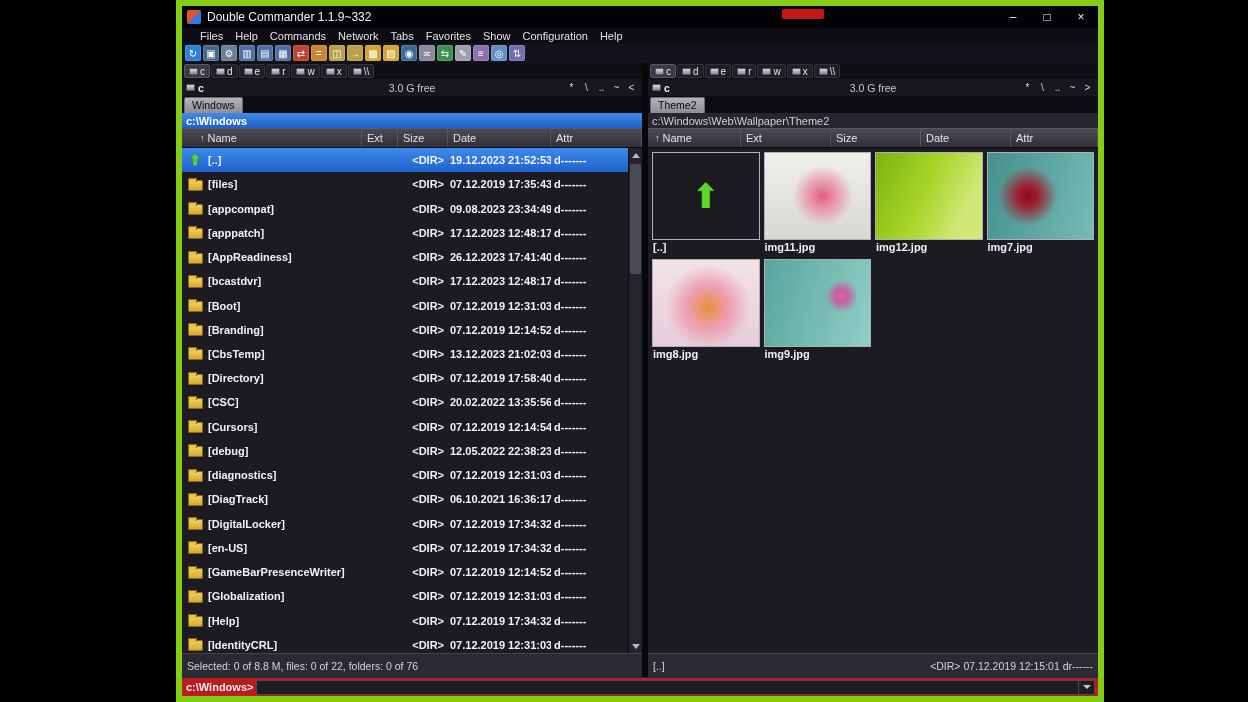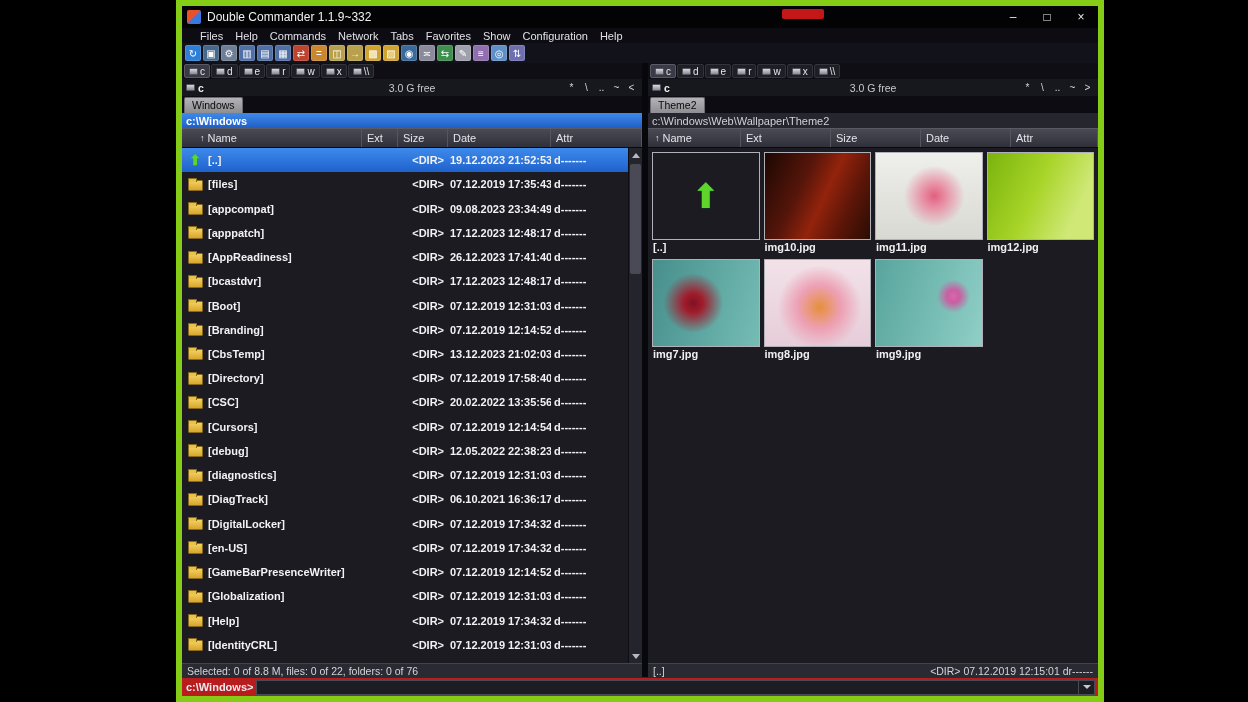--- a/index.html
+++ b/index.html
@@ -69,21 +69,21 @@
   .up-glyph{color:#5fd42a;font-size:14px;line-height:1;text-shadow:0 0 1px #0a3}
 
   
   .scrollbar{position:absolute;top:0;right:0;bottom:0;width:14px;background:#24242c;border-left:1px solid #0e0e12;display:flex;flex-direction:column}
   .sb-btn{height:14px;flex:none;display:flex;align-items:center;justify-content:center}
   .sb-btn.up::before{content:"";border:4px solid transparent;border-bottom:5px solid #b8b8c0;margin-bottom:4px}
   .sb-btn.down::before{content:"";border:4px solid transparent;border-top:5px solid #b8b8c0;margin-top:4px}
   .sb-track{flex:1;position:relative}
   .sb-thumb{position:absolute;left:1px;right:1px;top:2px;height:110px;background:#4a4a56;border-radius:2px}
 
-  .panel-status{height:14px;flex:none;background:#2a2a32;border-top:1px solid #44444e;color:#d4d4da;font-size:10.5px;display:flex;align-items:center;padding:0 5px;white-space:nowrap;overflow:hidden}
+  .panel-status{height:24px;flex:none;background:#2a2a32;border-top:1px solid #44444e;color:#d4d4da;font-size:10.5px;display:flex;align-items:center;padding:0 5px;white-space:nowrap;overflow:hidden}
   .panel-status .right-text{margin-left:auto}
 
   
   .thumbarea{flex:1;min-height:0;background:#1b1b21;padding:4px;display:grid;grid-template-columns:repeat(4,1fr);gap:5px 4px;align-content:start}
   .thumb{display:flex;flex-direction:column}
   .thumb-img{height:88px;border:1px solid #b0b0b8;display:flex;align-items:center;justify-content:center}
   .thumb-label{height:14px;font-size:11px;font-weight:700;color:#f0f0f2;display:flex;align-items:center;padding-left:1px}
   .k-up{background:#1b1b21;font-size:34px;color:#5fd42a;text-shadow:0 0 1px #0a3}
   .k-img10{background:linear-gradient(115deg,#1c0802,#56150a 35%,#93230c 55%,#5e1608 75%,#2a0c04)}
   .k-img11{background:radial-gradient(circle at 55% 50%,#e0607e 0,#e889a0 14%,rgba(232,137,160,0) 42%),linear-gradient(#efefeb,#d9d9d3)}
@@ -513,24 +513,20 @@
             <span class="col-h">
               <span>Attr</span>
             </span>
           </div>
         <div class="thumbarea" id="thumb-grid">
             <div class="thumb">
               <div class="thumb-img k-up">⬆</div>
               <div class="thumb-label">[..]</div>
             </div>
             <div class="thumb">
-              <div class="thumb-img k-img10"></div>
-              <div class="thumb-label">img10.jpg</div>
-            </div>
-            <div class="thumb">
               <div class="thumb-img k-img11"></div>
               <div class="thumb-label">img11.jpg</div>
             </div>
             <div class="thumb">
               <div class="thumb-img k-img12"></div>
               <div class="thumb-label">img12.jpg</div>
             </div>
             <div class="thumb">
               <div class="thumb-img k-img7"></div>
               <div class="thumb-label">img7.jpg</div>

